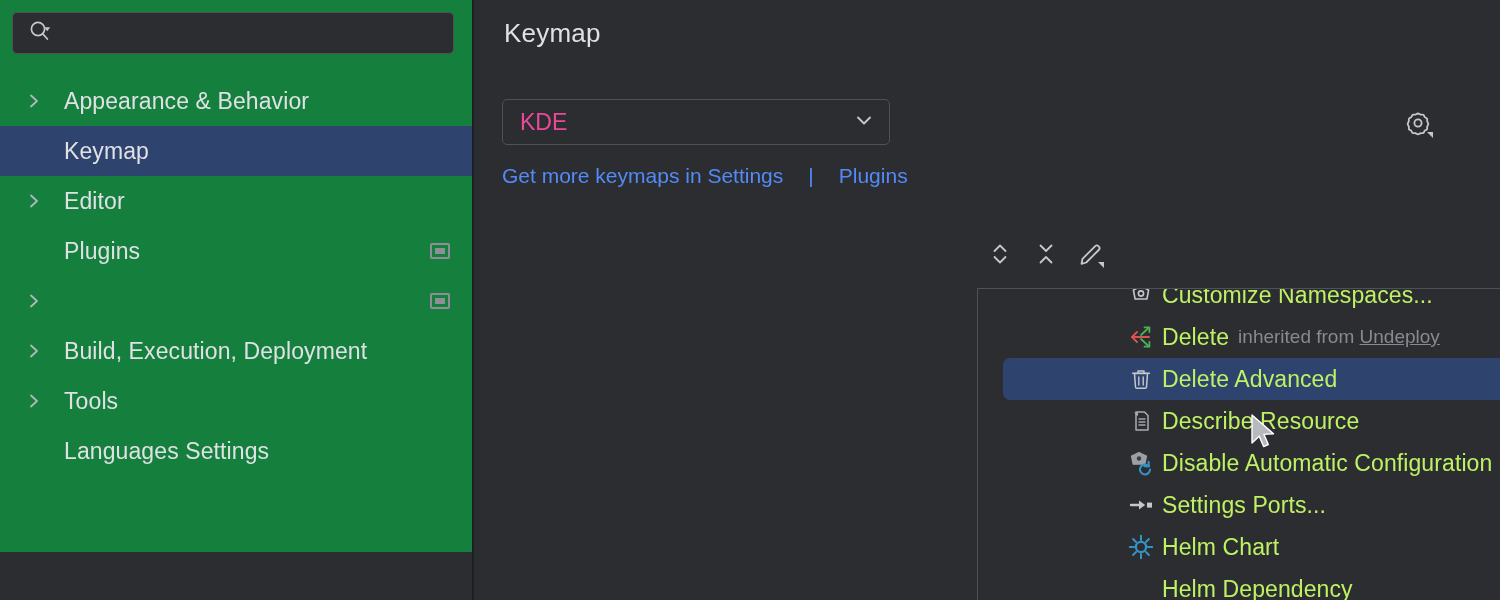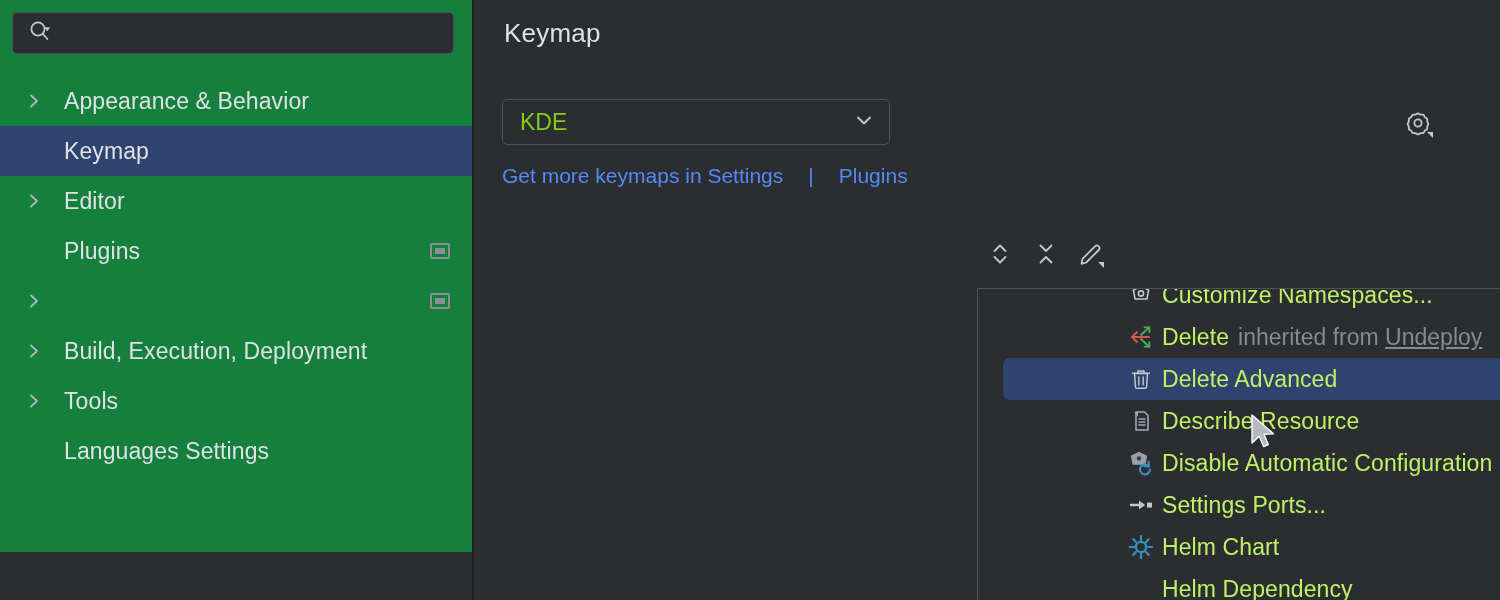--- a/index.html
+++ b/index.html
@@ -147,21 +147,21 @@
     box-sizing: border-box;
     border: 1px solid #4e5157;
     border-radius: 5px;
     background: #2b2d30;
     display: flex;
     align-items: center;
     padding: 0 14px 0 17px;
     justify-content: space-between;
     cursor: default;
   }
-  .combo-value { font-size: 23px; color: #84cc16; }
+  .combo-value { font-size: 23px; color: #ec4899; }
   .gear-btn {
     position: absolute;
     left: 928px;
     top: 105px;
     width: 36px;
     height: 36px;
     cursor: default;
   }
   .links {
     position: absolute;
@@ -254,21 +254,21 @@
     left: 25px;
     top: 0;
     right: 0;
     height: 42px;
     background: #2e436e;
     border-radius: 7px 0 0 7px;
   }
   .row.selected .ricon,
   .row.selected .rlabel { position: relative; z-index: 2; }
   .row.selected .ricon { position: absolute; z-index: 2; }
-  .inherit { color: #868a91; font-size: 23px; margin-left: 9px; }
+  .inherit { color: #868a91; font-size: 19px; margin-left: 9px; }
   .inherit .und { text-decoration: underline; }
 
   
   #cursor {
     position: absolute;
     left: 778px;
     top: 414px;
     width: 28px;
     height: 40px;
     pointer-events: none;

